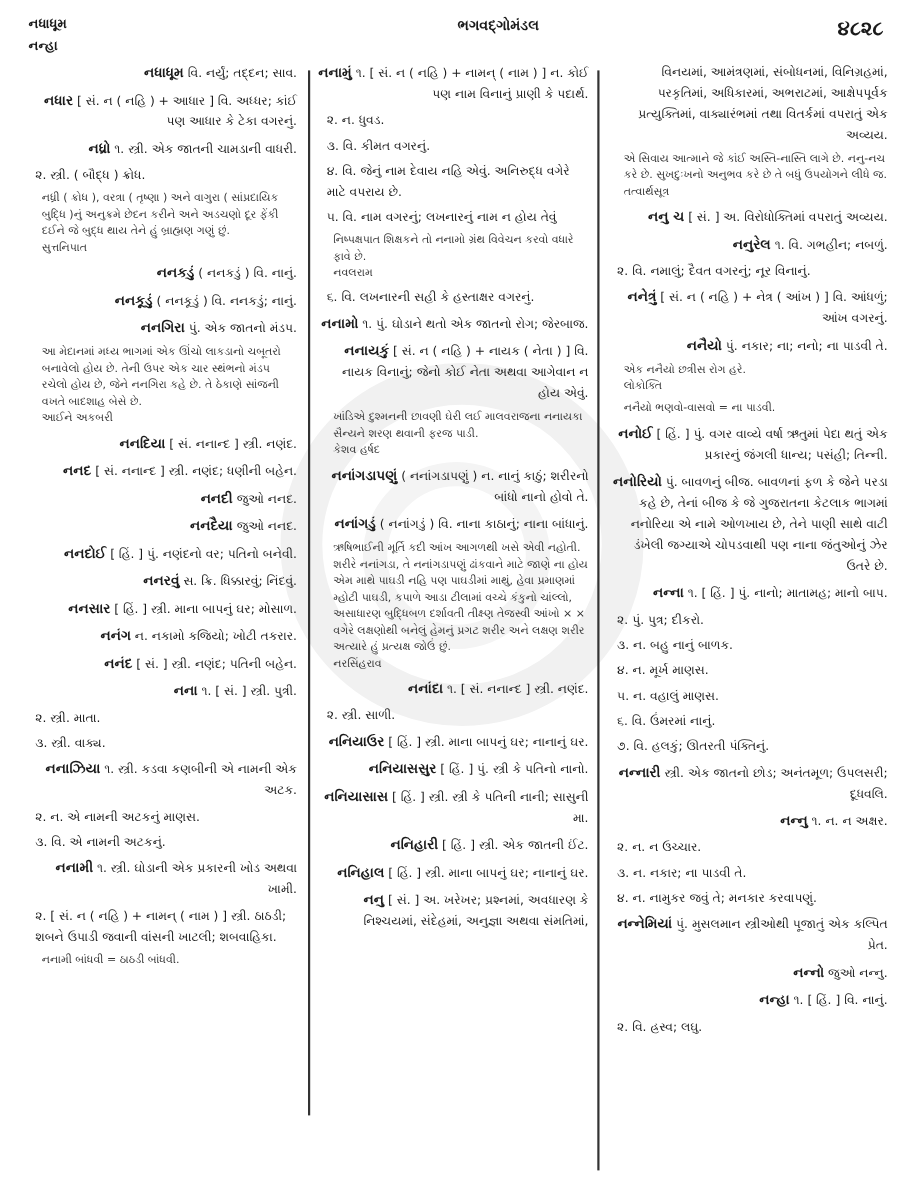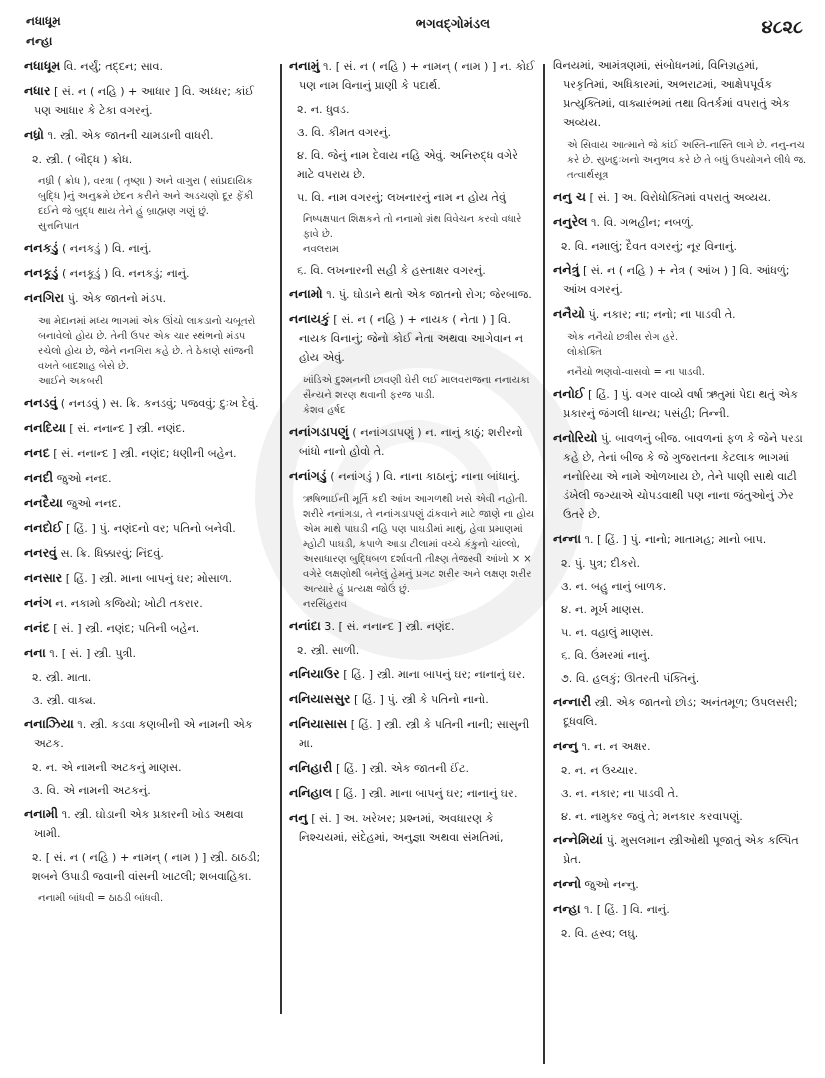--- a/index.html
+++ b/index.html
@@ -22,21 +22,21 @@
     .guide-last { position: absolute; left: 26px; top: 34px; font-size: 12px; font-weight: bold; }
     .running-title { position: absolute; left: 340px; top: 16px; width: 150px; text-align: right; font-size: 13px; font-weight: bold; }
     .page-no { position: absolute; right: 22px; top: 16px; font-size: 18px; font-weight: bold; }
     .col { position: absolute; top: 56px; font-size: 11.2px; line-height: 19px; }
     .col-1 { left: 24px; width: 246px; }
     .col-2 { left: 289px; width: 246px; }
     .col-3 { left: 553px; width: 254px; }
     .rule { position: absolute; width: 1.5px; background: #333; }
     .rule-1 { left: 280px; top: 64px; height: 950px; }
     .rule-2 { left: 543px; top: 64px; height: 1000px; }
-    .entry { margin: 0 0 5px 0; padding-left: 10px; text-indent: -10px; }
+    .entry { margin: 0 0 5px 0; padding-left: 10px; text-indent: -10px; text-align: right; }
     .hw { font-weight: bold; font-size: 12.5px; }
     .sense { margin: 0 0 4px 8px; }
     .quote { margin: 0 0 5px 14px; font-size: 10px; line-height: 15px; color: #333; }
     .src { display: block; text-align: left; font-size: 10px; }
   </style>
 </head>
 <body>
 
 <div class="watermark"></div>
 <div class="watermark2"></div>
@@ -54,21 +54,20 @@
 <div class="col col-1">
     <div class="entry"><span class="hw">નધાધૂમ</span><span> વિ. નર્યું; તદ્દન; સાવ.</span></div>
     <div class="entry"><span class="hw">નધાર</span><span> [ સં. ન ( નહિ ) + આધાર ] વિ. અધ્ધર; કાંઈ પણ આધાર કે ટેકા વગરનું.</span></div>
     <div class="entry"><span class="hw">નધ્રો</span><span> ૧. સ્ત્રી. એક જાતની ચામડાની વાધરી.</span></div>
     <div class="sense">૨. સ્ત્રી. ( બૌદ્ધ ) ક્રોધ.</div>
     <div class="quote"><span>નધ્રી ( ક્રોધ ), વરત્રા ( તૃષ્ણા ) અને વાગુરા ( સાંપ્રદાયિક બુદ્ધિ )નું અનુક્રમે છેદન કરીને અને અડચણો દૂર ફેંકી દઈને જે બુદ્ધ થાય તેને હું બ્રાહ્મણ ગણું છું.</span><span class="src">સુત્તનિપાત</span></div>
     <div class="entry"><span class="hw">નનકડું</span><span> ( નનકડું ) વિ. નાનું.</span></div>
     <div class="entry"><span class="hw">નનકૂડું</span><span> ( નનકૂડું ) વિ. નનકડું; નાનું.</span></div>
     <div class="entry"><span class="hw">નનગિરા</span><span> પું. એક જાતનો મંડપ.</span></div>
     <div class="quote"><span>આ મેદાનમાં મધ્ય ભાગમાં એક ઊંચો લાકડાનો ચબૂતરો બનાવેલો હોય છે. તેની ઉપર એક ચાર સ્થંભનો મંડપ રચેલો હોય છે, જેને નનગિરા કહે છે. તે ઠેકાણે સાંજની વખતે બાદશાહ બેસે છે.</span><span class="src">આઈને અકબરી</span></div>
-    <div class="entry"><span class="hw">નનડવું</span><span> ( નનડવું ) સ. ક્રિ. કનડવું; પજવવું; દુઃખ દેવું.</span></div>
     <div class="entry"><span class="hw">નનદિયા</span><span> [ સં. નનાન્દ ] સ્ત્રી. નણંદ.</span></div>
     <div class="entry"><span class="hw">નનદ</span><span> [ સં. નનાન્દ ] સ્ત્રી. નણંદ; ધણીની બહેન.</span></div>
     <div class="entry"><span class="hw">નનદી</span><span> જુઓ નનદ.</span></div>
     <div class="entry"><span class="hw">નનદૈયા</span><span> જુઓ નનદ.</span></div>
     <div class="entry"><span class="hw">નનદોઈ</span><span> [ હિં. ] પું. નણંદનો વર; પતિનો બનેવી.</span></div>
     <div class="entry"><span class="hw">નનરવું</span><span> સ. ક્રિ. ધિક્કારવું; નિંદવું.</span></div>
     <div class="entry"><span class="hw">નનસાર</span><span> [ હિં. ] સ્ત્રી. માના બાપનું ઘર; મોસાળ.</span></div>
     <div class="entry"><span class="hw">નનંગ</span><span> ન. નકામો કજિયો; ખોટી તકરાર.</span></div>
     <div class="entry"><span class="hw">નનંદ</span><span> [ સં. ] સ્ત્રી. નણંદ; પતિની બહેન.</span></div>
     <div class="entry"><span class="hw">નના</span><span> ૧. [ સં. ] સ્ત્રી. પુત્રી.</span></div>
@@ -88,21 +87,21 @@
     <div class="sense">૪. વિ. જેનું નામ દેવાય નહિ એવું. અનિરુદ્ધ વગેરે માટે વપરાય છે.</div>
     <div class="sense">૫. વિ. નામ વગરનું; લખનારનું નામ ન હોય તેવું</div>
     <div class="quote"><span>નિષ્પક્ષપાત શિક્ષકને તો નનામો ગ્રંથ વિવેચન કરવો વધારે ફાવે છે.</span><span class="src">નવલરામ</span></div>
     <div class="sense">૬. વિ. લખનારની સહી કે હસ્તાક્ષર વગરનું.</div>
     <div class="entry"><span class="hw">નનામો</span><span> ૧. પું. ઘોડાને થતો એક જાતનો રોગ; જેરબાજ.</span></div>
     <div class="entry"><span class="hw">નનાયકું</span><span> [ સં. ન ( નહિ ) + નાયક ( નેતા ) ] વિ. નાયક વિનાનું; જેનો કોઈ નેતા અથવા આગેવાન ન હોય એવું.</span></div>
     <div class="quote"><span>ખાંડિએ દુશ્મનની છાવણી ઘેરી લઈ માલવરાજના નનાયકા સૈન્યને શરણ થવાની ફરજ પાડી.</span><span class="src">કેશવ હર્ષદ</span></div>
     <div class="entry"><span class="hw">નનાંગડાપણું</span><span> ( નનાંગડાપણું ) ન. નાનું કાઠું; શરીરનો બાંધો નાનો હોવો તે.</span></div>
     <div class="entry"><span class="hw">નનાંગડું</span><span> ( નનાંગડું ) વિ. નાના કાઠાનું; નાના બાંધાનું.</span></div>
     <div class="quote"><span>ઋષિભાઈની મૂર્તિ કદી આંખ આગળથી ખસે એવી નહોતી. શરીરે નનાંગડા, તે નનાંગડાપણું ઢાંકવાને માટે જાણે ના હોય એમ માથે પાઘડી નહિ પણ પાઘડીમાં માથું, હેવા પ્રમાણમાં મ્હોટી પાઘડી, કપાળે આડા ટીલામાં વચ્ચે કંકુનો ચાંલ્લો, અસાધારણ બુદ્ધિબળ દર્શાવતી તીક્ષ્ણ તેજસ્વી આંખો × × વગેરે લક્ષણોથી બનેલું હેમનું પ્રગટ શરીર અને લક્ષણ શરીર અત્યારે હું પ્રત્યક્ષ જોઉં છું.</span><span class="src">નરસિંહરાવ</span></div>
-    <div class="entry"><span class="hw">નનાંદા</span><span> 3. [ સં. નનાન્દ ] સ્ત્રી. નણંદ.</span></div>
+    <div class="entry"><span class="hw">નનાંદા</span><span> ૧. [ સં. નનાન્દ ] સ્ત્રી. નણંદ.</span></div>
     <div class="sense">૨. સ્ત્રી. સાળી.</div>
     <div class="entry"><span class="hw">નનિયાઉર</span><span> [ હિં. ] સ્ત્રી. માના બાપનું ઘર; નાનાનું ઘર.</span></div>
     <div class="entry"><span class="hw">નનિયાસસુર</span><span> [ હિં. ] પું. સ્ત્રી કે પતિનો નાનો.</span></div>
     <div class="entry"><span class="hw">નનિયાસાસ</span><span> [ હિં. ] સ્ત્રી. સ્ત્રી કે પતિની નાની; સાસુની મા.</span></div>
     <div class="entry"><span class="hw">નનિહારી</span><span> [ હિં. ] સ્ત્રી. એક જાતની ઈંટ.</span></div>
     <div class="entry"><span class="hw">નનિહાલ</span><span> [ હિં. ] સ્ત્રી. માના બાપનું ઘર; નાનાનું ઘર.</span></div>
     <div class="entry"><span class="hw">નનુ</span><span> [ સં. ] અ. ખરેખર; પ્રશ્નમાં, અવધારણ કે નિશ્ચયમાં, સંદેહમાં, અનુજ્ઞા અથવા સંમતિમાં,</span></div>
   </div>
 <div class="col col-3">
     <div class="entry">વિનયમાં, આમંત્રણમાં, સંબોધનમાં, વિનિગ્રહમાં, પરકૃતિમાં, અધિકારમાં, અભરાટમાં, આક્ષેપપૂર્વક પ્રત્યુક્તિમાં, વાક્યારંભમાં તથા વિતર્કમાં વપરાતું એક અવ્યય.</div>

